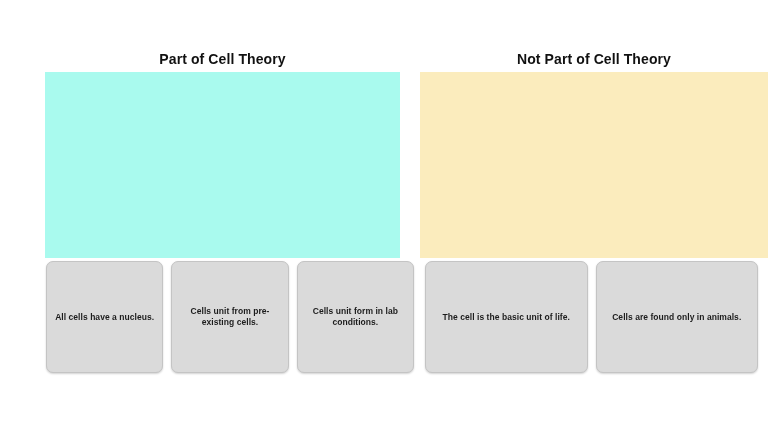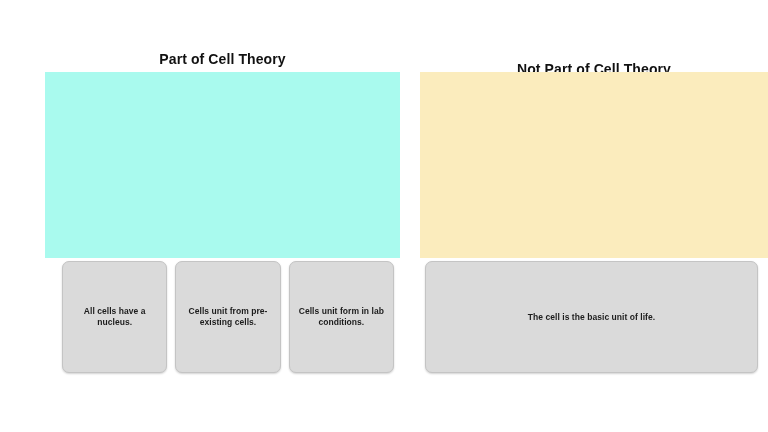--- a/index.html
+++ b/index.html
@@ -32,21 +32,21 @@
     white-space: nowrap;
     line-height: 20px;
   }
   #title-left {
     left: 45px;
     top: 49px;
     width: 355px;
   }
   #title-right {
     left: 420px;
-    top: 59px;
+    top: 49px;
     width: 348px;
   }
 
   
   .dropzone {
     position: absolute;
     top: 72px;
     height: 186px;
   }
   #dropzone-left {
@@ -62,22 +62,22 @@
 
   
   .tray {
     position: absolute;
     top: 261px;
     height: 112px;
     display: flex;
     gap: 8px;
   }
   #tray-left {
-    left: 62px;
-    width: 332px;
+    left: 46px;
+    width: 368px;
   }
   #tray-right {
     left: 425px;
     width: 333px;
   }
 
   .card {
     flex: 1 1 0;
     background: #dadada;
     border: 1px solid #c4c4c4;
@@ -120,15 +120,18 @@
     </div>
     <div class="card">
       <span class="card-label">Cells unit form in lab conditions.</span>
     </div>
   </div>
 
   <div class="tray" id="tray-right">
     <div class="card">
       <span class="card-label">The cell is the basic unit of life.</span>
     </div>
+    <div class="card">
+      <span class="card-label">Cells are found only in animals.</span>
+    </div>
   </div>
 
 </div>
 
 </body></html>

